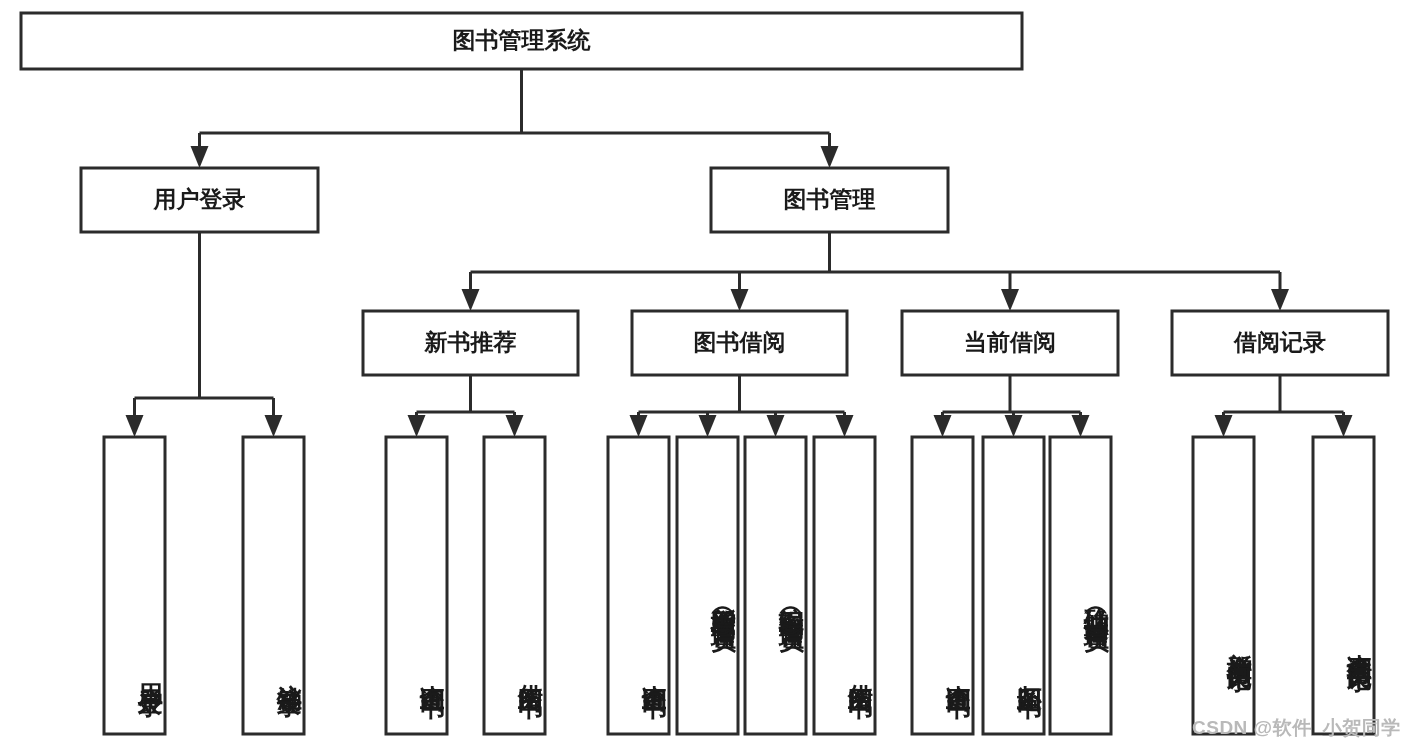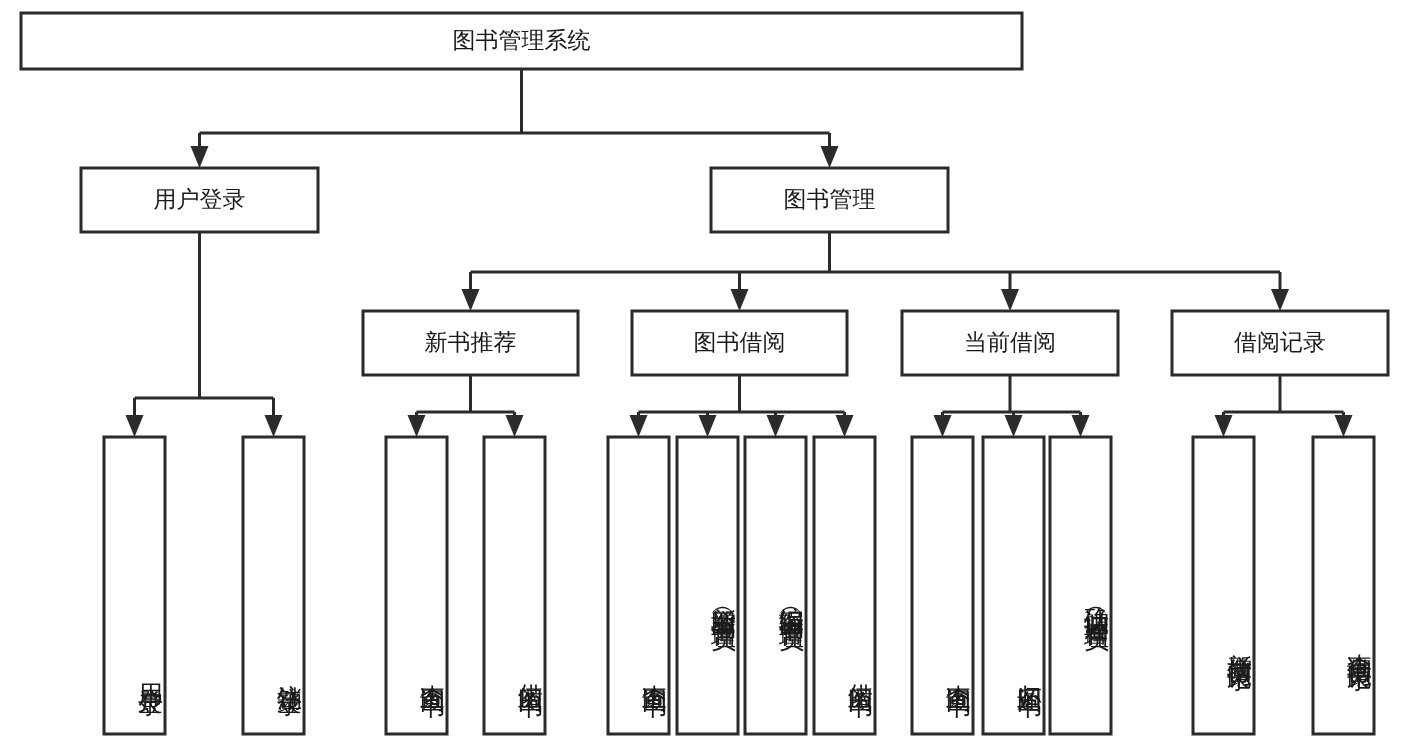--- a/index.html
+++ b/index.html
@@ -11,20 +11,21 @@
     width: 1405px;
     height: 747px;
     font-family: "Liberation Sans", "DejaVu Sans", sans-serif;
     overflow: hidden;
   }
   #diagram-root {
     position: relative;
     width: 1219px;
     height: 747px;
     background: #ffffff;
+    font-weight: bold;
   }
   svg.diagram-canvas {
     position: absolute;
     top: 0;
     left: 0;
     width: 1405px;
     height: 747px;
   }
   .node-box {
     fill: #ffffff;
@@ -174,14 +175,15 @@
       <div class="leaf-label-v" style="left: 677px; width: 61px; height: 281px; top: 459.5px;">新增图书（管理员）</div>
       <div class="leaf-label-v" style="left: 745px; width: 61px; height: 281px; top: 459.5px;">编辑图书（管理员）</div>
       <div class="leaf-label-v" style="left: 814px; width: 61px; height: 281px; top: 529.5px;">借阅图书</div>
       <div class="leaf-label-v" style="left: 912px; width: 61px; height: 281px; top: 529.5px;">查询图书</div>
       <div class="leaf-label-v" style="left: 983px; width: 61px; height: 281px; top: 529.5px;">归还图书</div>
       <div class="leaf-label-v" style="left: 1050px; width: 61px; height: 281px; top: 459.5px;">确认归还（管理员）</div>
       <div class="leaf-label-v" style="left: 1193px; width: 61px; height: 281px; top: 501.5px;">新增借阅记录</div>
       <div class="leaf-label-v" style="left: 1313px; width: 61px; height: 281px; top: 501.5px;">查询借阅记录</div>
     </div>
 
+  <div class="watermark" style="left: 1192px; top: 715px; color: rgb(185, 185, 185);">CSDN @软件_小贺同学</div>
 
 </div>
 
 </body></html>

